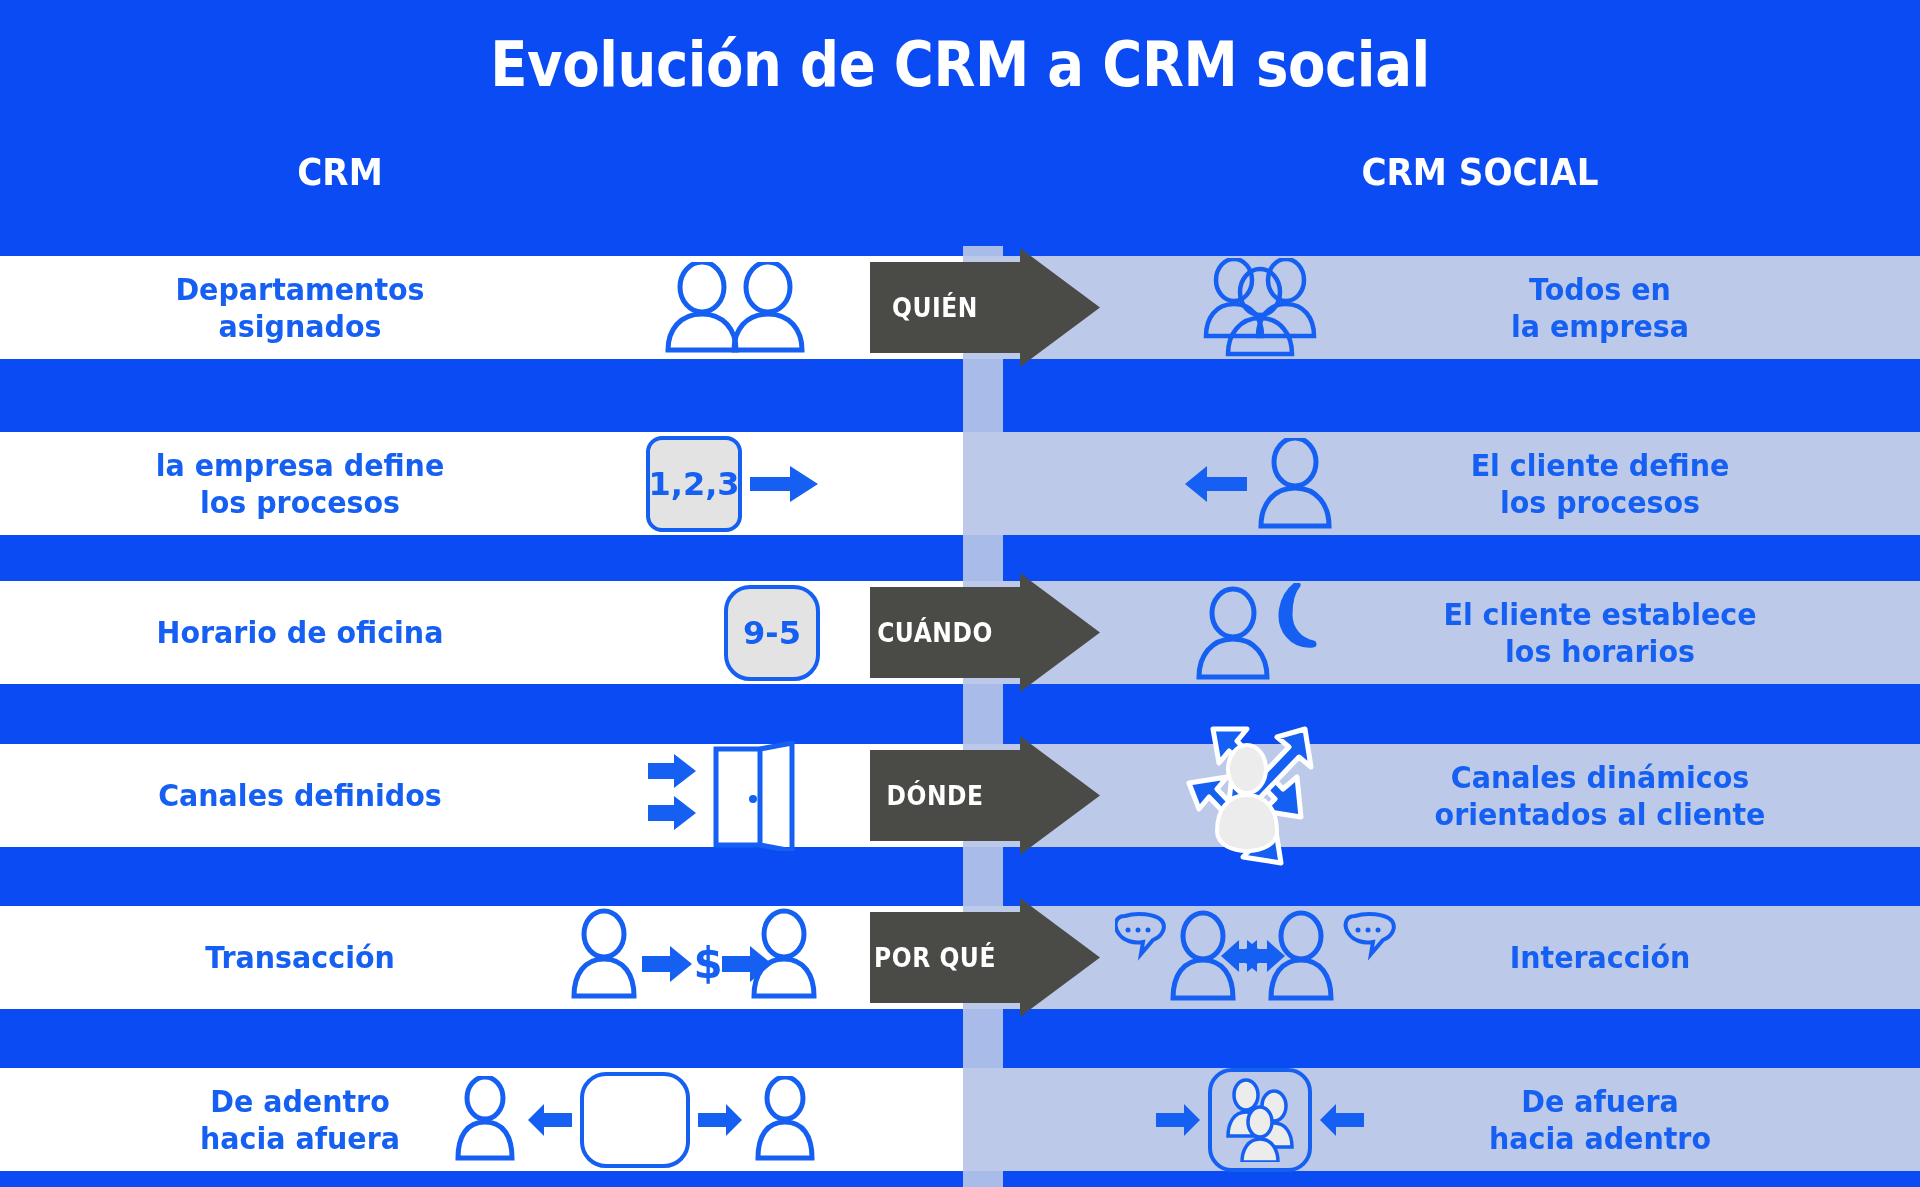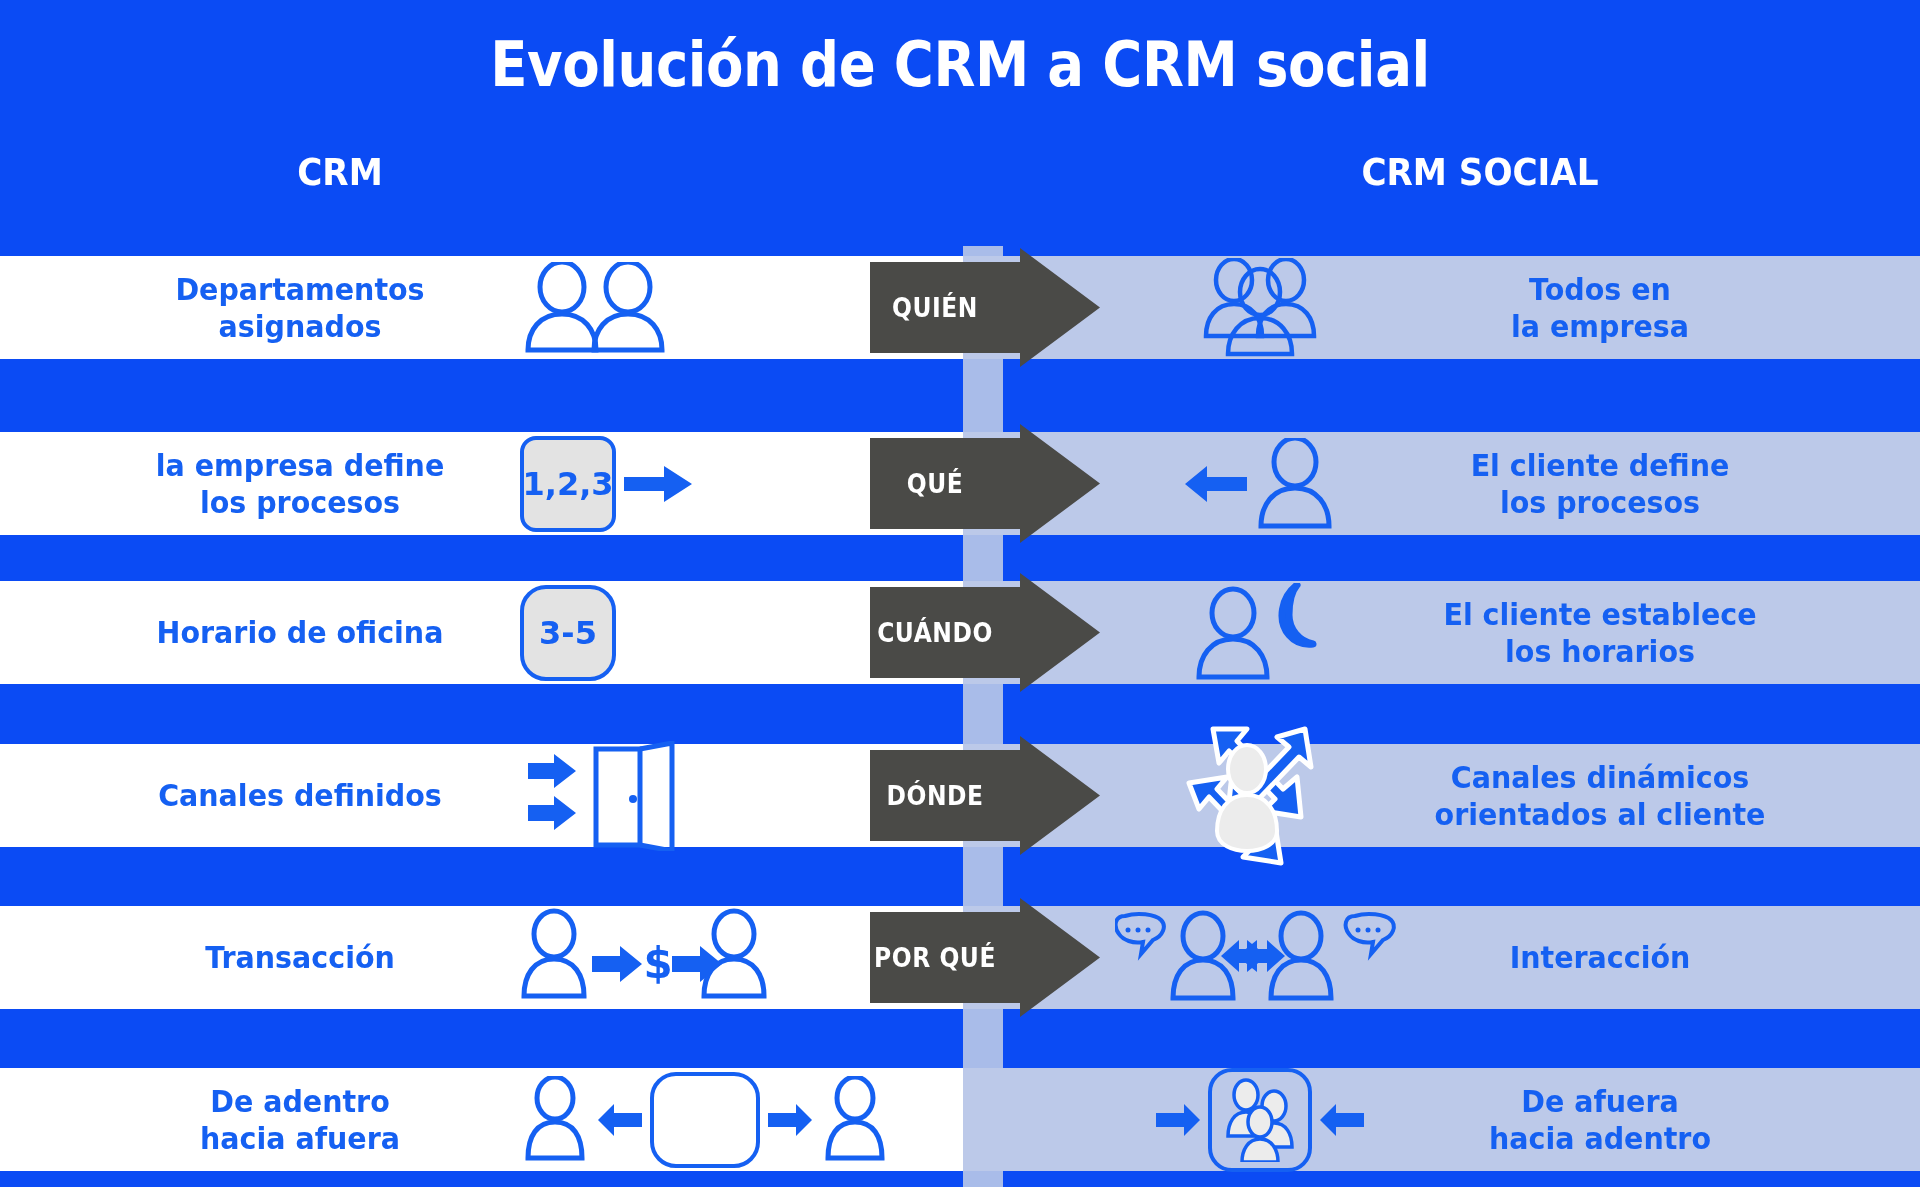--- a/index.html
+++ b/index.html
@@ -66,21 +66,21 @@
     font-family: "DejaVu Sans", sans-serif;
     transform: scaleX(0.92);
     text-align: center;
     z-index: 4;
   }
   .cell-text.left  { left: 80px;  width: 440px; }
   .cell-text.right { left: 1390px; width: 420px; }
 
   .icon-left {
     position: absolute; top: 0; left: 520px; width: 300px; height: 100%;
-    display: flex; align-items: center; justify-content: flex-start;
+    display: flex; align-items: center; justify-content: flex-end;
     z-index: 4;
   }
   .icon-right {
     position: absolute; top: 0; left: 1110px; width: 300px; height: 100%;
     display: flex; align-items: center; justify-content: center;
     z-index: 4;
   }
 
   
   .arrow {
@@ -191,26 +191,20 @@
 
     <div class="icon-left">
       <div class="iconrow">
         <div class="chip">1,2,3</div>
         <svg width="70" height="40" viewBox="0 0 70 40">
           <path d="M0 13 L40 13 L40 2 L68 20 L40 38 L40 27 L0 27 Z" fill="#1560f2"></path>
         </svg>
       </div>
     </div>
 
-    <div class="arrow">
-      <svg width="230" height="119" viewBox="0 0 230 119">
-        <path d="M0 14 L150 14 L150 0 L230 59.5 L150 119 L150 105 L0 105 Z" fill="#4a4a47"></path>
-      </svg>
-      <div class="alabel">QUÉ</div>
-    </div>
 
     <div class="icon-right">
       <div class="iconrow">
         <svg width="62" height="40" viewBox="0 0 62 40">
           <path d="M62 13 L22 13 L22 2 L0 20 L22 38 L22 27 L62 27 Z" fill="#1560f2"></path>
         </svg>
         <svg width="80" height="92" viewBox="0 0 80 92">
           <g fill="none" stroke="#1560f2" stroke-width="5">
             <ellipse cx="40" cy="24" rx="21" ry="24"></ellipse>
             <path d="M40 50 C18 50 6 67 6 88 L74 88 C74 67 62 50 40 50 Z"></path>
@@ -227,21 +221,21 @@
 
   <div class="row" style="top:581px">
     <div class="half-left"></div>
     <div class="half-right"></div>
 
     <div class="cell-text left">
       <span>Horario de oficina</span>
     </div>
 
     <div class="icon-left">
-      <div class="chip tall">3-5</div>
+      <div class="chip tall">9-5</div>
     </div>
 
     <div class="arrow">
       <svg width="230" height="119" viewBox="0 0 230 119">
         <path d="M0 14 L150 14 L150 0 L230 59.5 L150 119 L150 105 L0 105 Z" fill="#4a4a47"></path>
       </svg>
       <div class="alabel">CUÁNDO</div>
     </div>
 
     <div class="icon-right">

